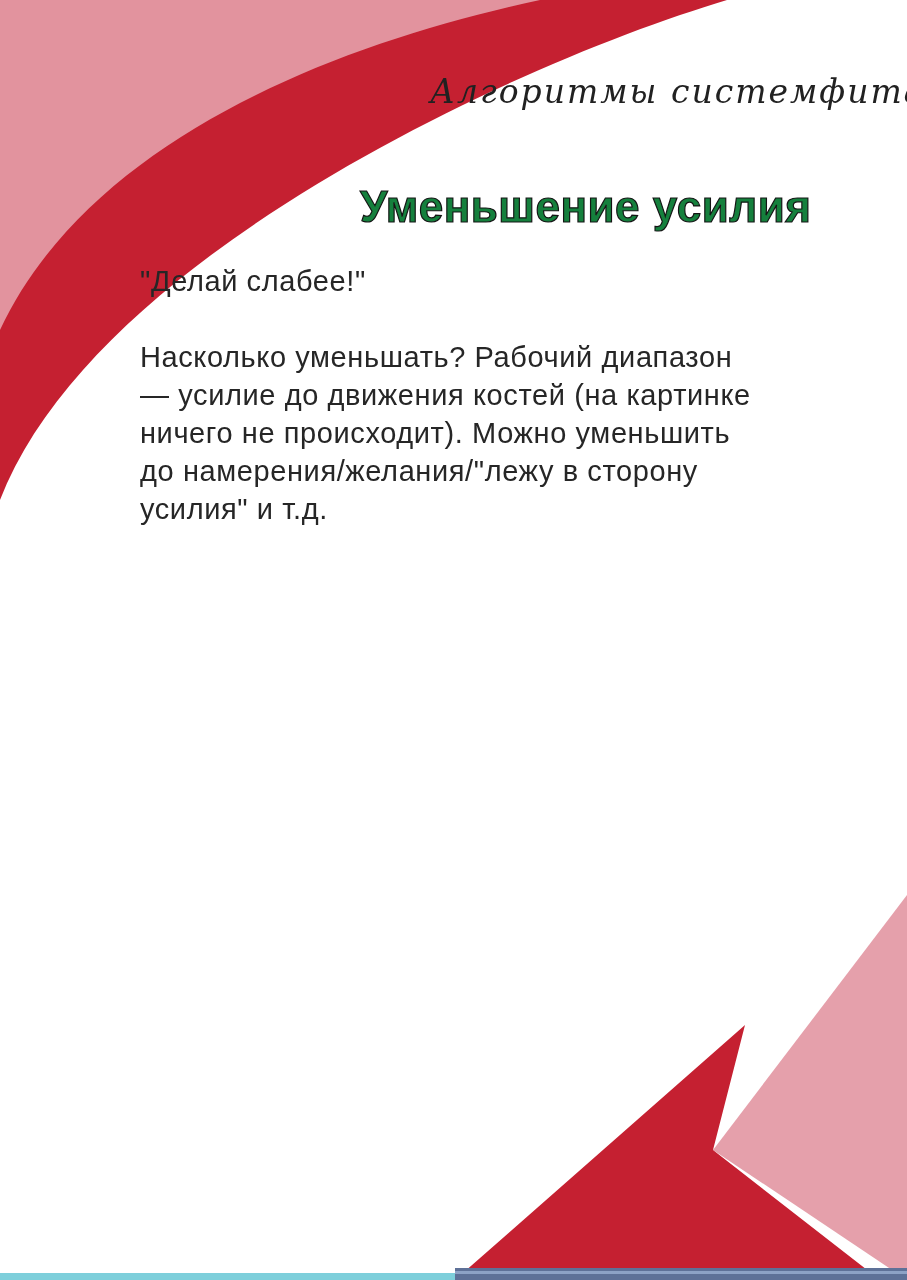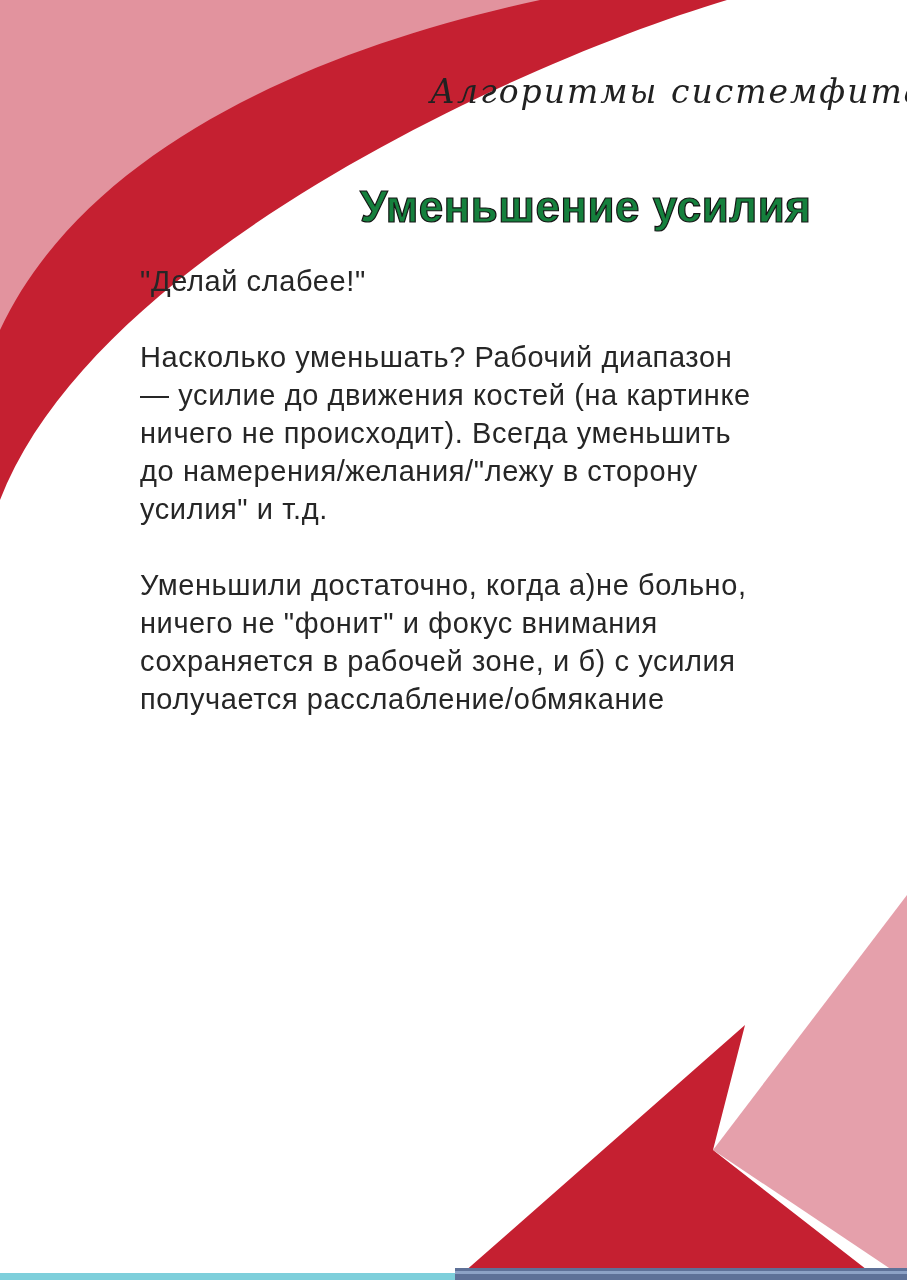--- a/index.html
+++ b/index.html
@@ -68,22 +68,18 @@
   </svg>
 
   <div class="brand">Алгоритмы системфита</div>
 
   <h1 class="title">Уменьшение усилия</h1>
 
   <div class="body-text">
     <p>"Делай слабее!"</p>
     <p>Насколько уменьшать? Рабочий диапазон
 — усилие до движения костей (на картинке
-ничего не происходит). Всегда уменьшить
+ничего не происходит). Можно уменьшить
 до намерения/желания/"лежу в сторону
 усилия" и т.д.</p>
-    <p>Уменьшили достаточно, когда а)не больно,
-ничего не "фонит" и фокус внимания
-сохраняется в рабочей зоне, и б) с усилия
-получается расслабление/обмякание</p>
   </div>
 
 </div>
 
 </body></html>

